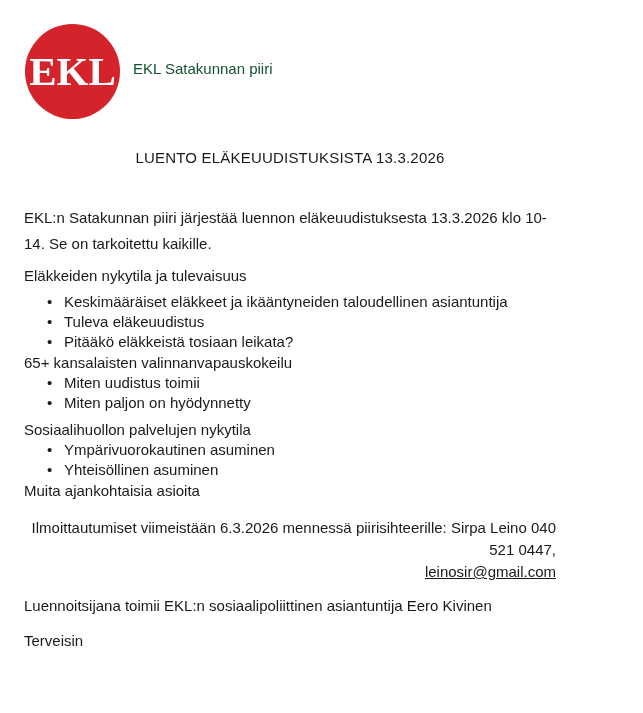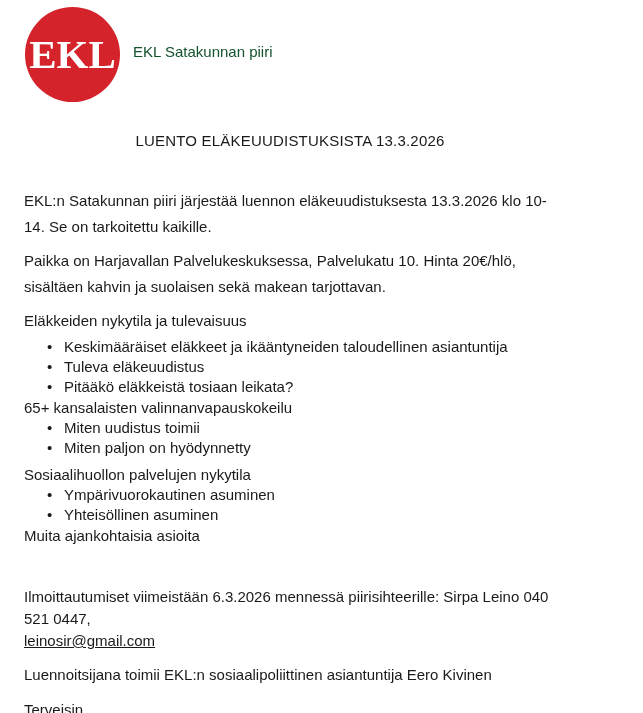--- a/index.html
+++ b/index.html
@@ -8,21 +8,21 @@
     width: 643px;
     height: 713px;
     overflow: hidden;
     font-family: "Liberation Sans", "DejaVu Sans", sans-serif;
     font-size: 15px;
     color: #1a1a1a;
   }
   .page {
     width: 584px;
     height: 713px;
-    padding: 7px 28px 0 24px;
+    padding: 24px 28px 0 24px;
     background: #ffffff;
   }
   
   .header {
     display: flex;
     align-items: flex-start;
     height: 96px;
     margin-bottom: 27px;
   }
   .logo {
@@ -78,25 +78,26 @@
     width: 17px;
     flex: 0 0 auto;
     text-align: left;
   }
   .bullet-text { flex: 1; }
   .ul-gap-after { margin-bottom: 6px; }
   
   .other-topics {
     line-height: 21px;
     margin-top: 0px;
-    margin-bottom: 40px;
+    margin-bottom: 16px;
   }
   .registration {
     line-height: 22px;
     margin-bottom: 12px;
+    text-align: right;
   }
   .email-link {
     color: #1a1a1a;
     text-decoration: underline;
     cursor: pointer;
   }
   .lecturer {
     line-height: 21px;
     margin-bottom: 14px;
   }
@@ -111,21 +112,20 @@
     <div class="logo" style="background: rgb(212, 35, 42);">
       <span class="logo-text" style="color: rgb(255, 255, 255);">EKL</span>
     </div>
     <span class="org-name">EKL Satakunnan piiri</span>
   </div>
 
   <div class="title">LUENTO ELÄKEUUDISTUKSISTA 13.3.2026</div>
 
   <p class="para para-intro">EKL:n Satakunnan piiri järjestää luennon eläkeuudistuksesta 13.3.2026 klo 10-14. Se on tarkoitettu kaikille.</p>
 
-  <p class="para para-venue">Paikka on Harjavallan Palvelukeskuksessa, Palvelukatu 10. Hinta 20€/hlö, sisältäen kahvin ja suolaisen sekä makean tarjottavan.</p>
 
 
   <div class="section">
     <div class="section-heading heading-spaced">Eläkkeiden nykytila ja tulevaisuus</div>
     <div class="bullet-list">
       <div class="bullet-row">
         <span class="bullet-marker">•</span>
         <span class="bullet-text">Keskimääräiset eläkkeet ja ikääntyneiden taloudellinen asiantuntija</span>
       </div>
       <div class="bullet-row">

